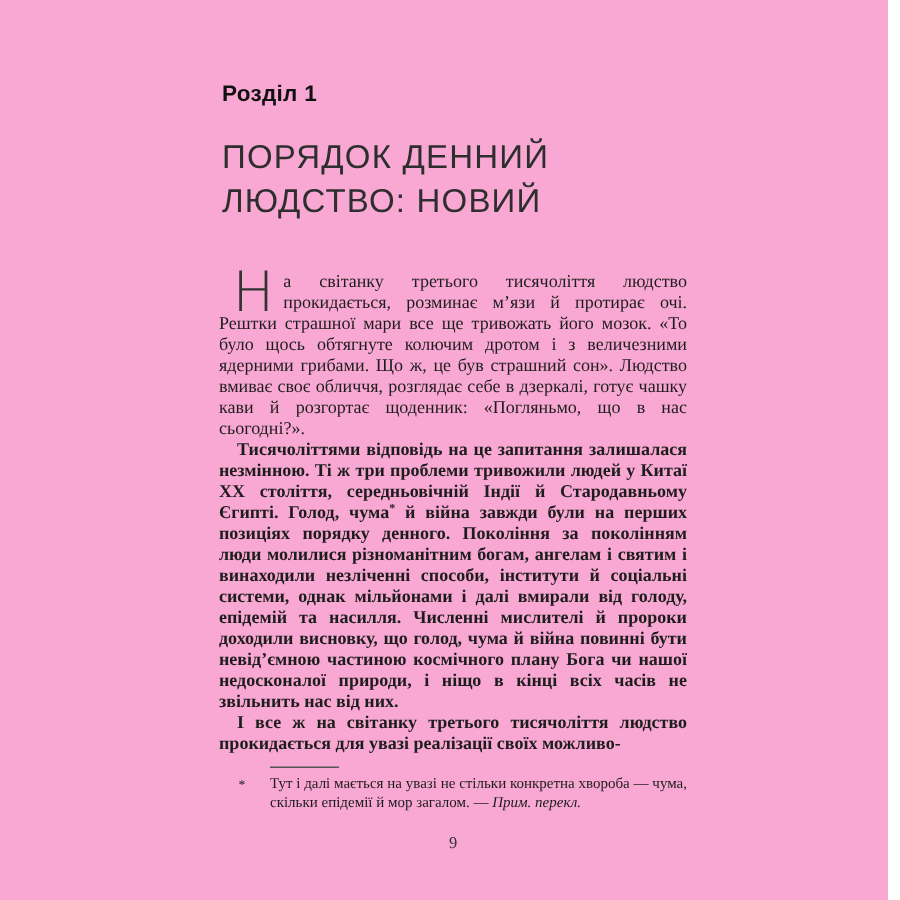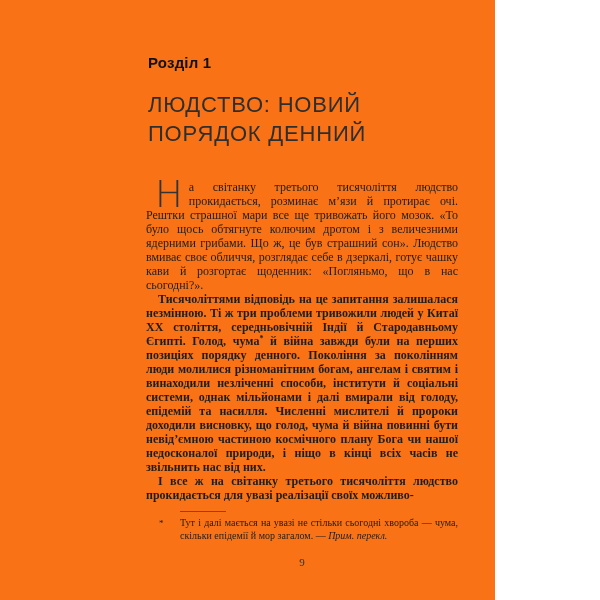--- a/index.html
+++ b/index.html
@@ -2,23 +2,23 @@
 <html><head>
 <meta charset="utf-8">
 <style>
   html, body {
     margin: 0;
     padding: 0;
     background: #ffffff;
   }
   .page {
     position: relative;
-    width: 495px;
+    width: 592px;
     height: 600px;
-    background: #f97316;
+    background: #f9a8d4;
     overflow: hidden;
   }
   .content {
     position: absolute;
     left: 146px;
     top: 0;
     width: 312px;
     height: 600px;
   }
   .chapter-label {
@@ -121,33 +121,33 @@
 </style>
 </head>
 <body>
 
 <div class="page">
   <div class="content">
 
     <div class="chapter-label">Розділ 1</div>
 
     <div class="book-title">
+      <div>ПОРЯДОК ДЕННИЙ</div>
       <div>ЛЮДСТВО: НОВИЙ</div>
-      <div>ПОРЯДОК ДЕННИЙ</div>
     </div>
 
     <div class="body-text">
       <p><span class="drop-cap">Н</span><span>а світанку третього тисячоліття людство прокидається, розминає м’язи й протирає очі. Рештки страшної мари все ще тривожать його мозок. «То було щось обтягнуте колючим дротом і з величезними ядерними грибами. Що ж, це був страшний сон». Людство вмиває своє обличчя, розглядає себе в дзеркалі, готує чашку кави й розгортає щоденник: «Погляньмо, що в нас сьогодні?».</span></p>
       <p class="indent"><span>Тисячоліттями відповідь на це запитання залишалася незмінною. Ті ж три проблеми тривожили людей у Китаї XX століття, середньовічній Індії й Стародавньому Єгипті. Голод, чума</span><sup class="footnote-ref">*</sup><span> й війна завжди були на перших позиціях порядку денного. Покоління за поколінням люди молилися різноманітним богам, ангелам і святим і винаходили незліченні способи, інститути й соціальні системи, однак мільйонами і далі вмирали від голоду, епідемій та насилля. Численні мислителі й пророки доходили висновку, що голод, чума й війна повинні бути невід’ємною частиною космічного плану Бога чи нашої недосконалої природи, і ніщо в кінці всіх часів не звільнить нас від них.</span></p>
       <p class="indent"><span>І все ж на світанку третього тисячоліття людство прокидається для увазі реалізації своїх можливо-</span></p>
     </div>
 
     <div class="footnote">
       <div class="footnote-rule"></div>
       <div class="footnote-body">
-        <span class="footnote-marker">*</span><span>Тут і далі мається на увазі не стільки сьогодні хвороба — чума, скільки епідемії й мор загалом. — </span><span class="footnote-attribution">Прим. перекл.</span>
+        <span class="footnote-marker">*</span><span>Тут і далі мається на увазі не стільки конкретна хвороба — чума, скільки епідемії й мор загалом. — </span><span class="footnote-attribution">Прим. перекл.</span>
       </div>
     </div>
 
     <div class="page-number">9</div>
 
   </div>
 </div>
 
 </body></html>

